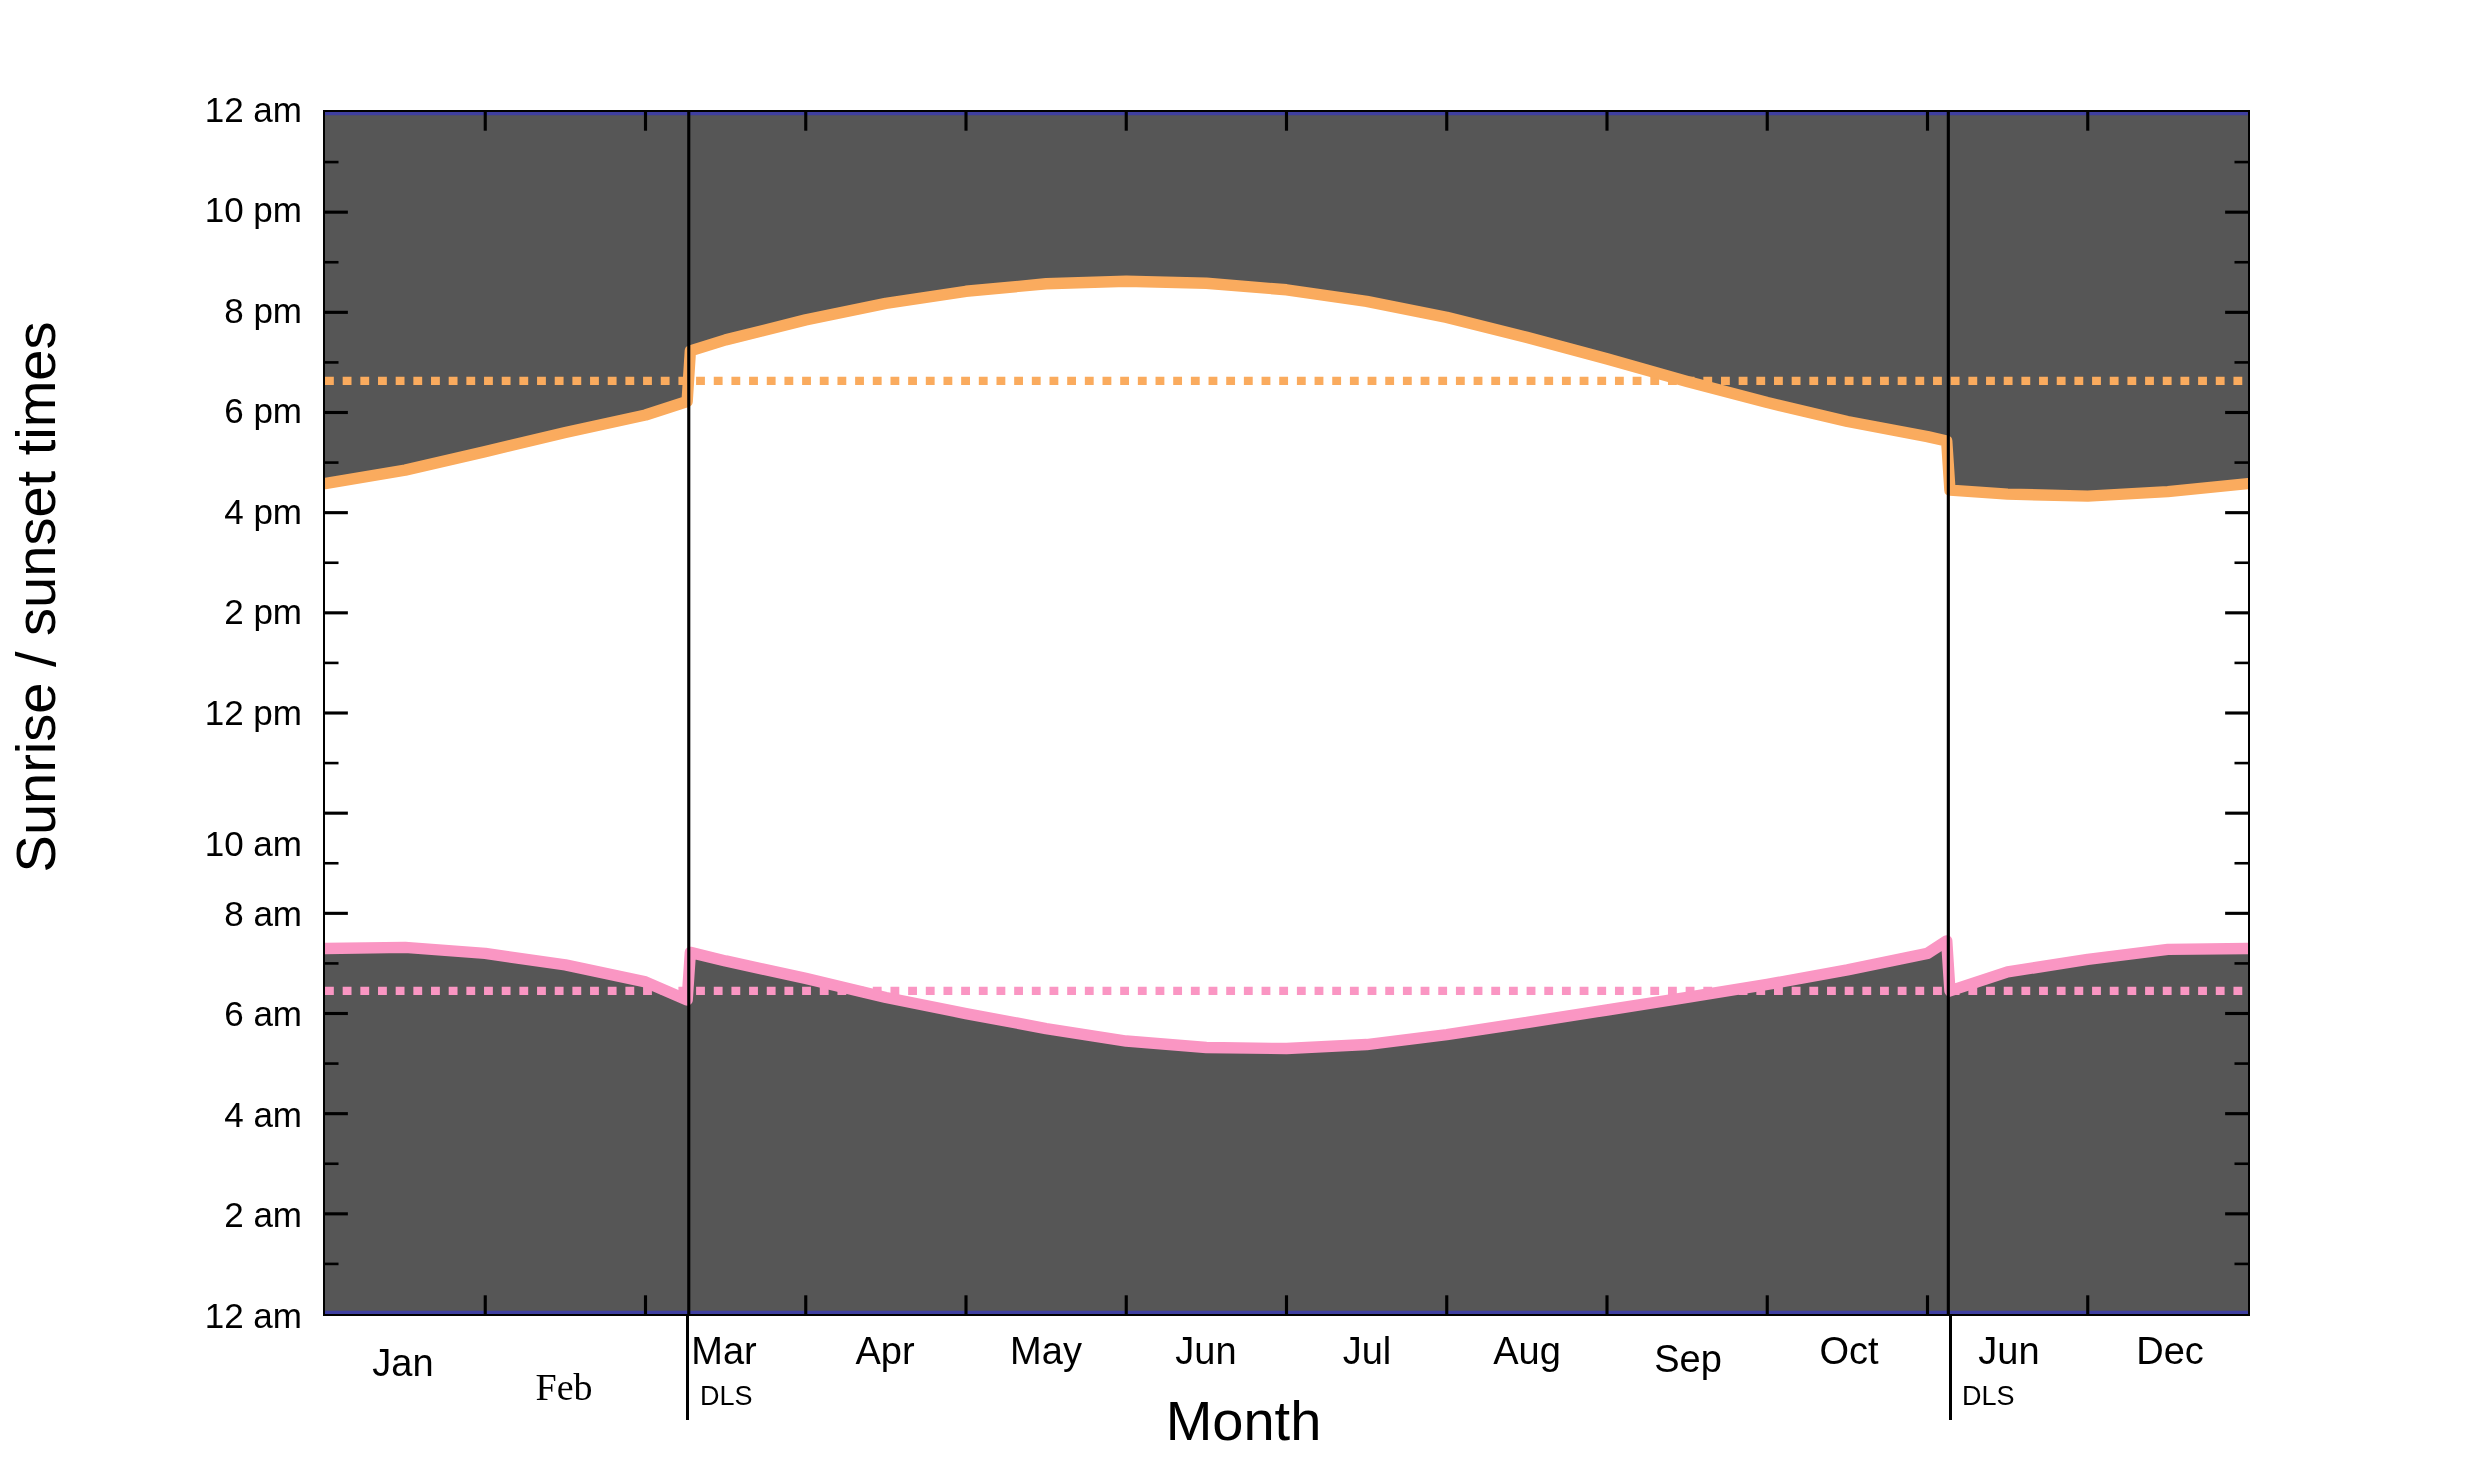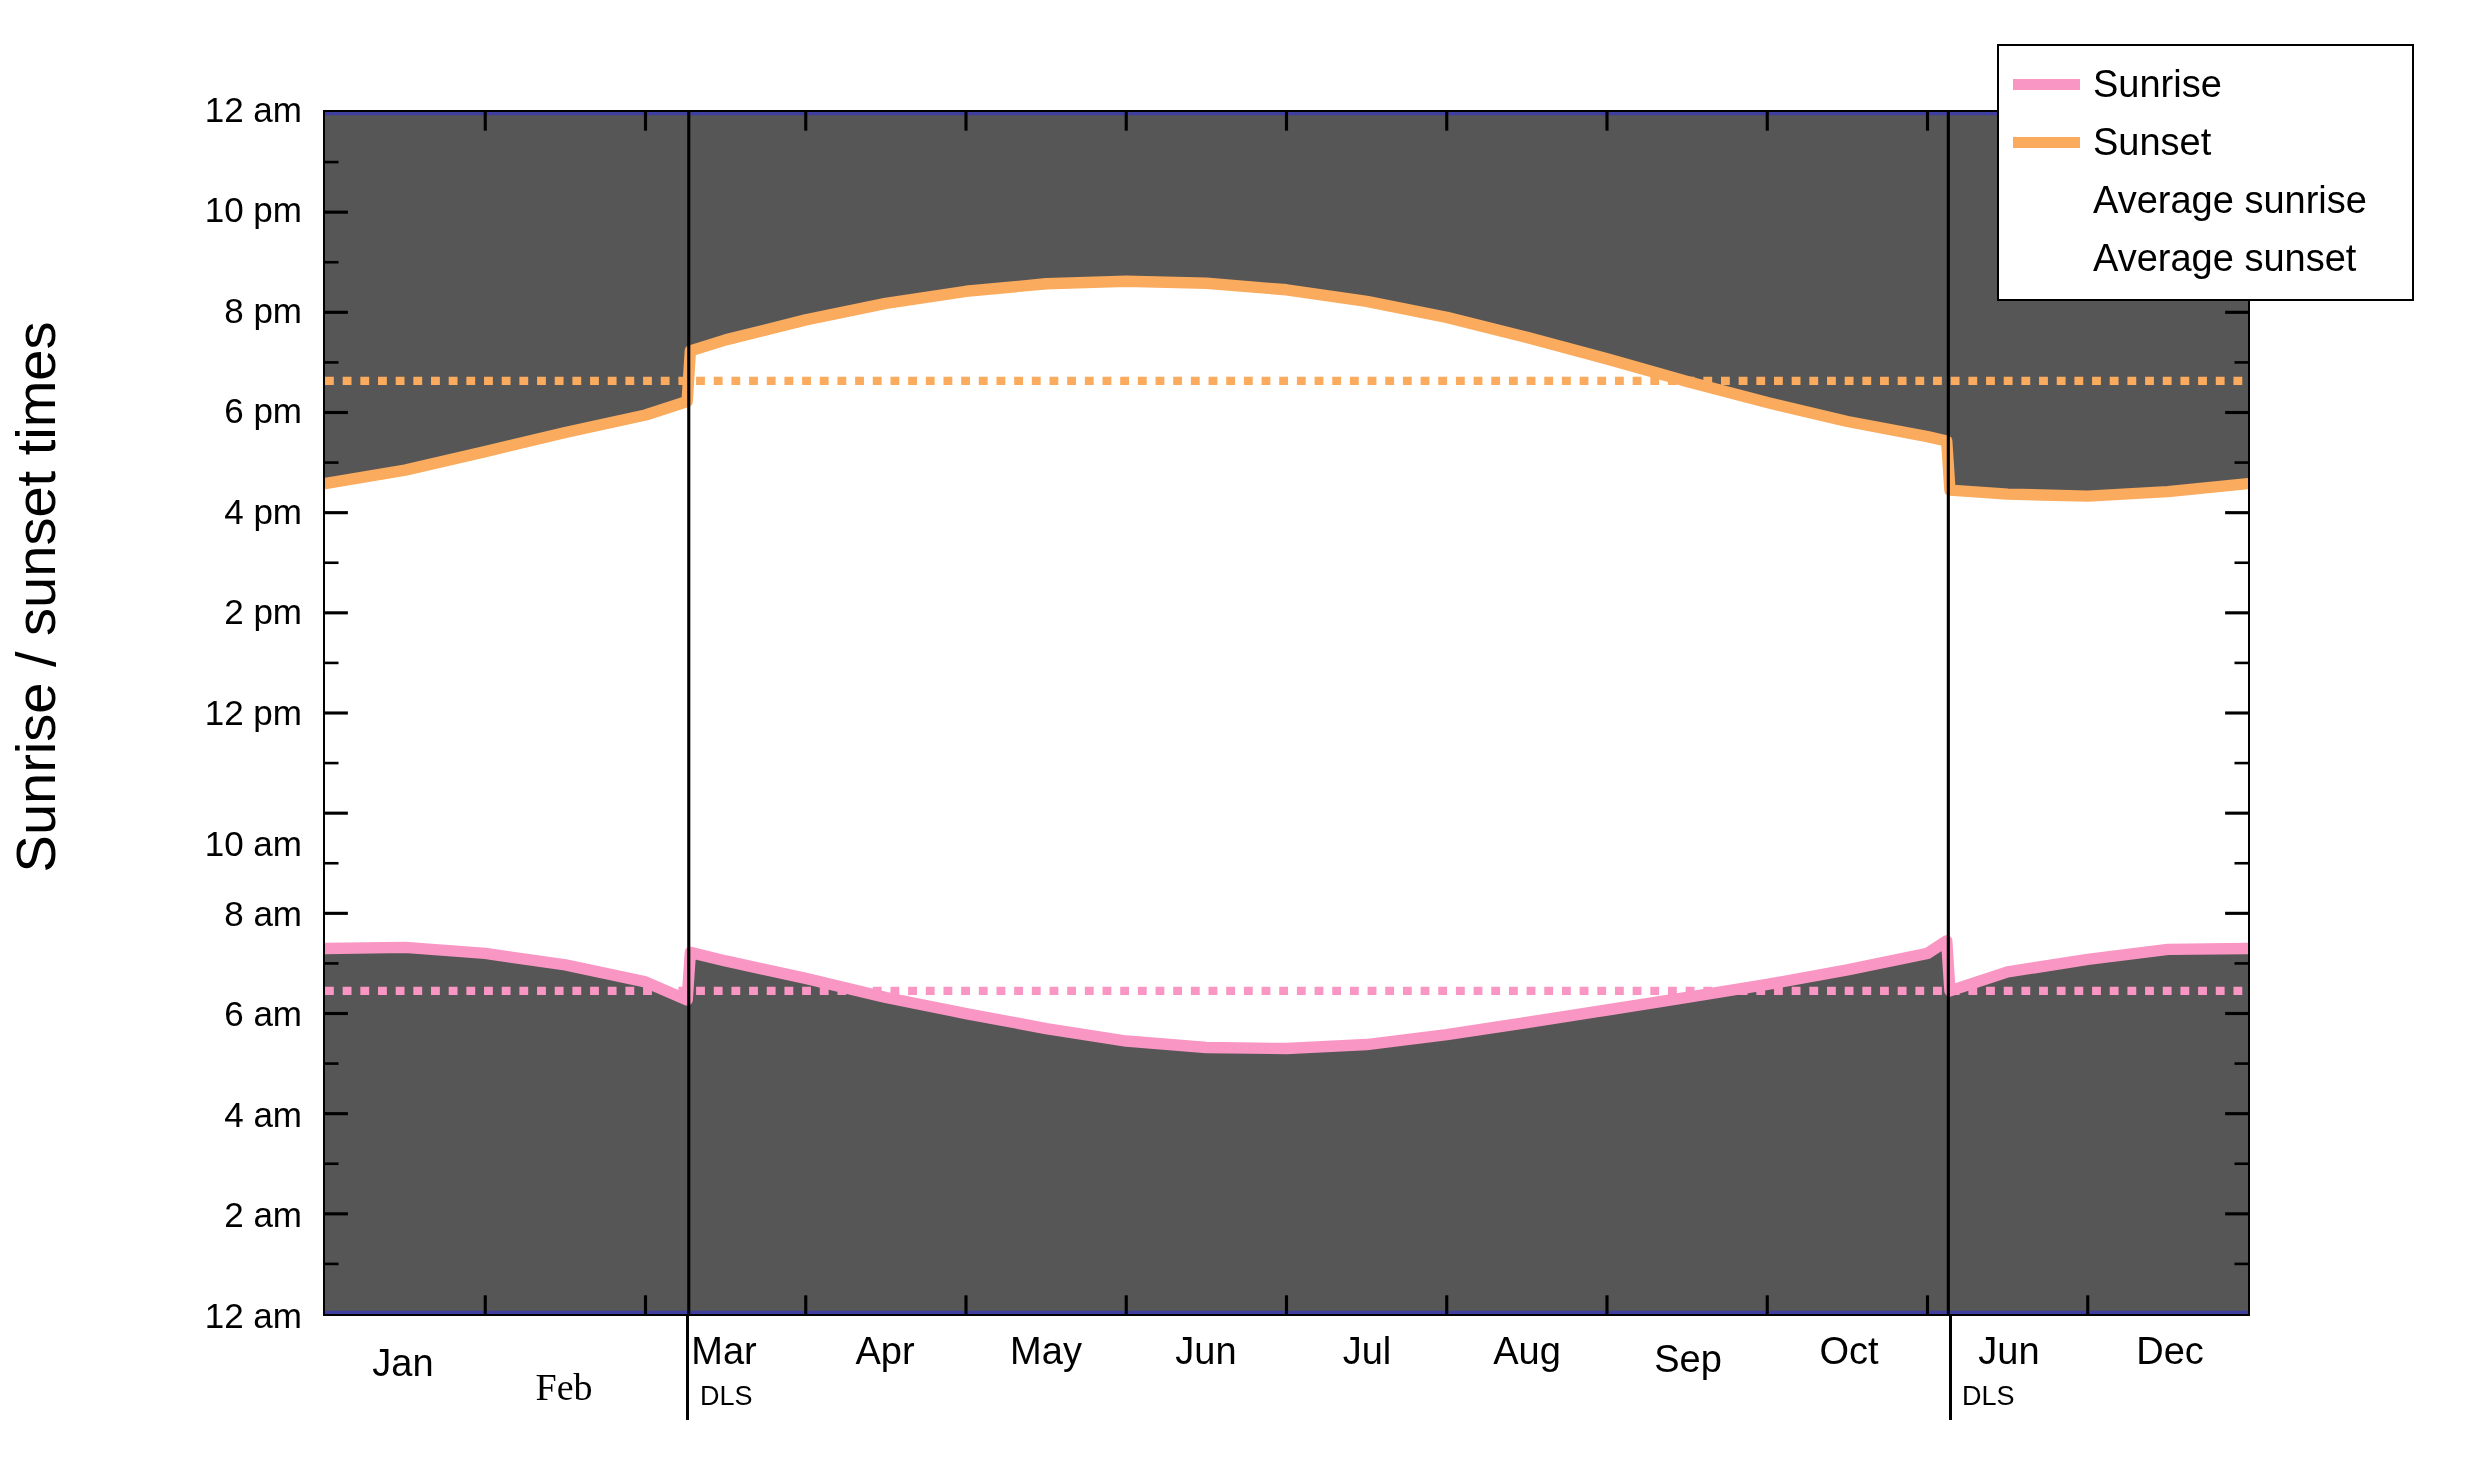--- a/index.html
+++ b/index.html
@@ -207,39 +207,22 @@
       <div class="xtick-label" style="left: 1046px; top: 1332px;">May</div>
       <div class="xtick-label" style="left: 1206px; top: 1332px;">Jun</div>
       <div class="xtick-label" style="left: 1367px; top: 1332px;">Jul</div>
       <div class="xtick-label" style="left: 1527px; top: 1332px;">Aug</div>
       <div class="xtick-label" style="left: 1688px; top: 1332px; margin-top: 8px;">Sep</div>
       <div class="xtick-label" style="left: 1849px; top: 1332px;">Oct</div>
       <div class="xtick-label" style="left: 2009px; top: 1332px;">Jun</div>
       <div class="xtick-label" style="left: 2170px; top: 1332px;">Dec</div>
     </div>
 
+  <div class="xlabel">Month</div>
 
   <div class="dls-tail" id="dls-tail-left" style="left: 686px; top: 1316px; height: 104px;"></div>
   <div class="dls-text" id="dls-text-left" style="left: 700px; top: 1383px;">DLS</div>
   <div class="dls-tail" id="dls-tail-right" style="left: 1949px; top: 1316px; height: 104px;"></div>
   <div class="dls-text" id="dls-text-right" style="left: 1962px; top: 1383px;">DLS</div>
 
-  <div id="legend">
-      <div class="legend-row">
-        <span class="legend-swatch" style="background: rgb(250, 150, 195);"></span>
-        <span class="legend-text">Sunrise</span>
-      </div>
-      <div class="legend-row">
-        <span class="legend-swatch" style="background: rgb(250, 171, 94);"></span>
-        <span class="legend-text">Sunset</span>
-      </div>
-      <div class="legend-row">
-        <span class="legend-swatch dotted" style="color: rgb(250, 150, 195); background: transparent;"></span>
-        <span class="legend-text">Average sunrise</span>
-      </div>
-      <div class="legend-row">
-        <span class="legend-swatch dotted" style="color: rgb(250, 171, 94); background: transparent;"></span>
-        <span class="legend-text">Average sunset</span>
-      </div>
-    </div>
 
 </div>
 
 
 </body></html>

